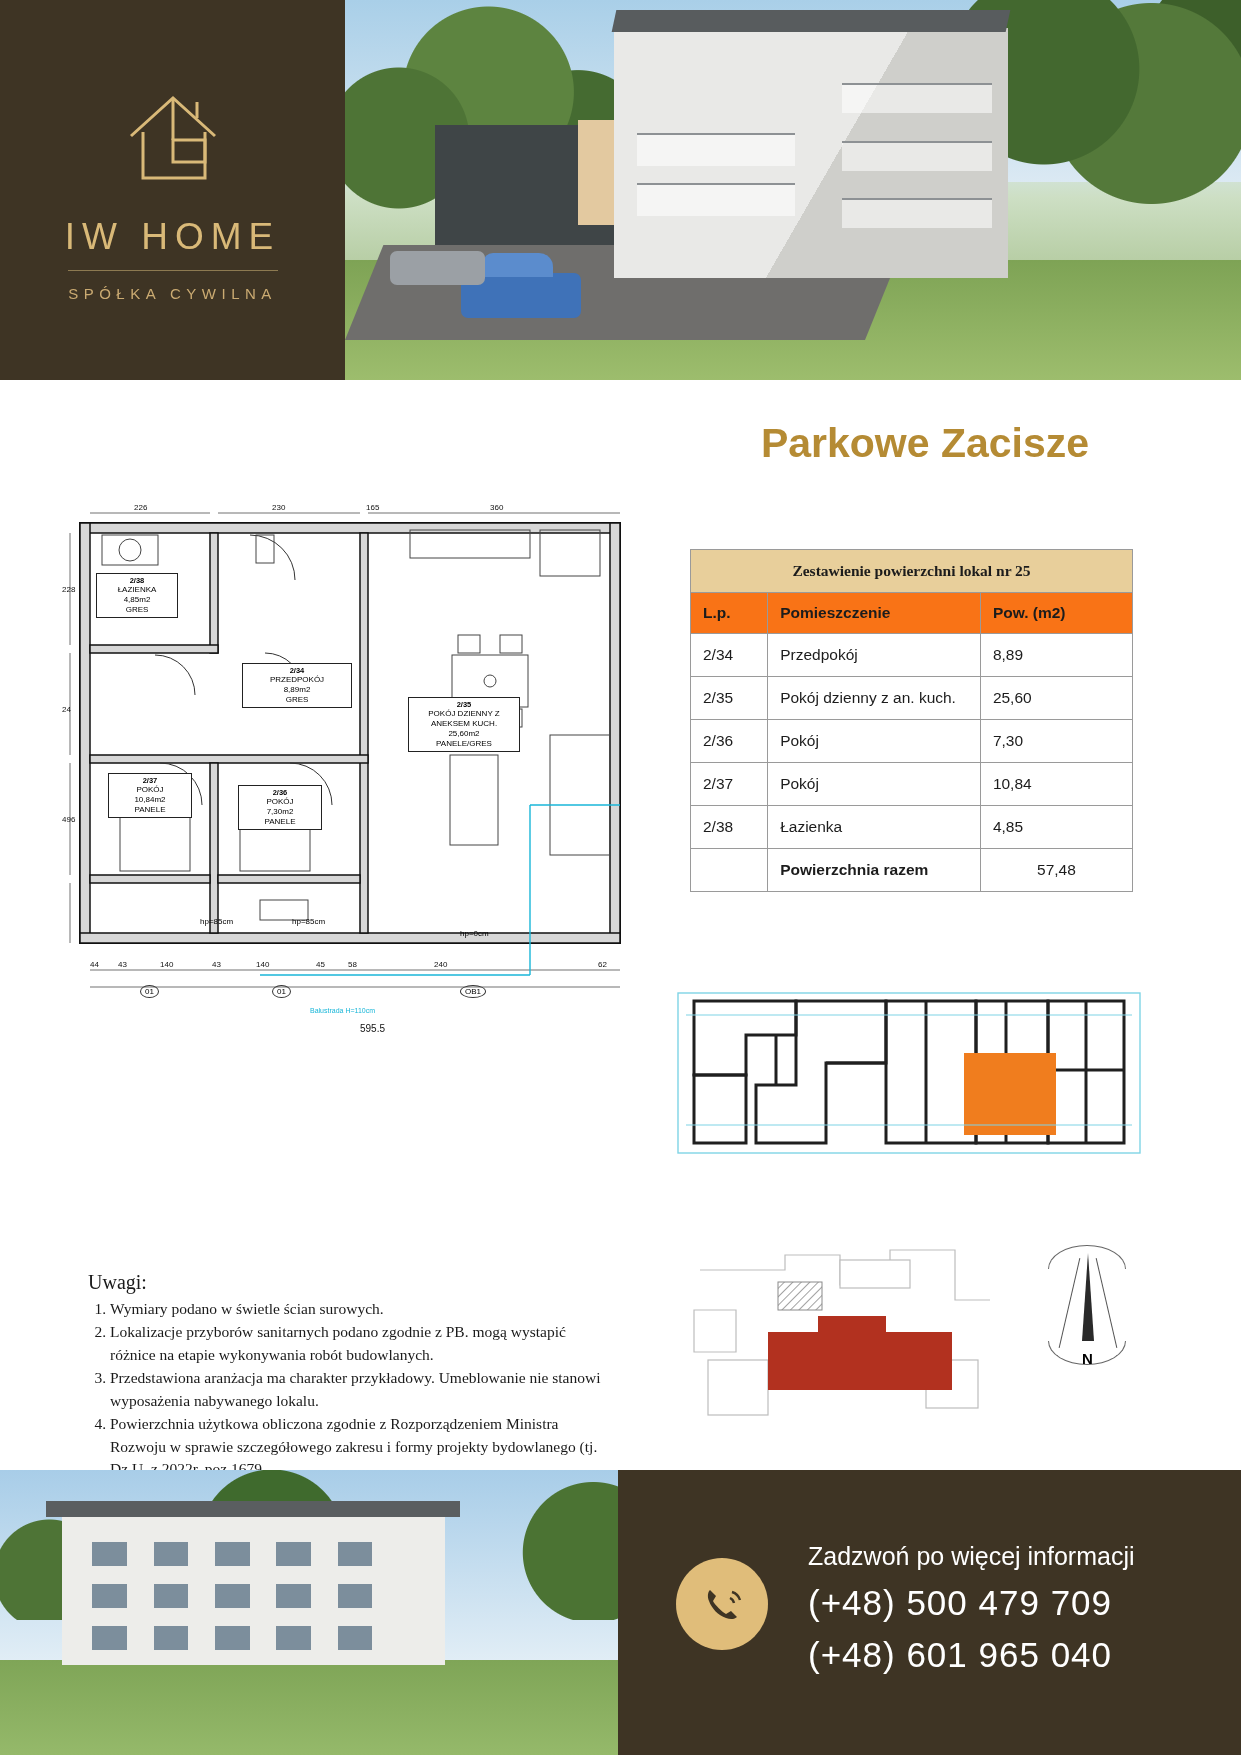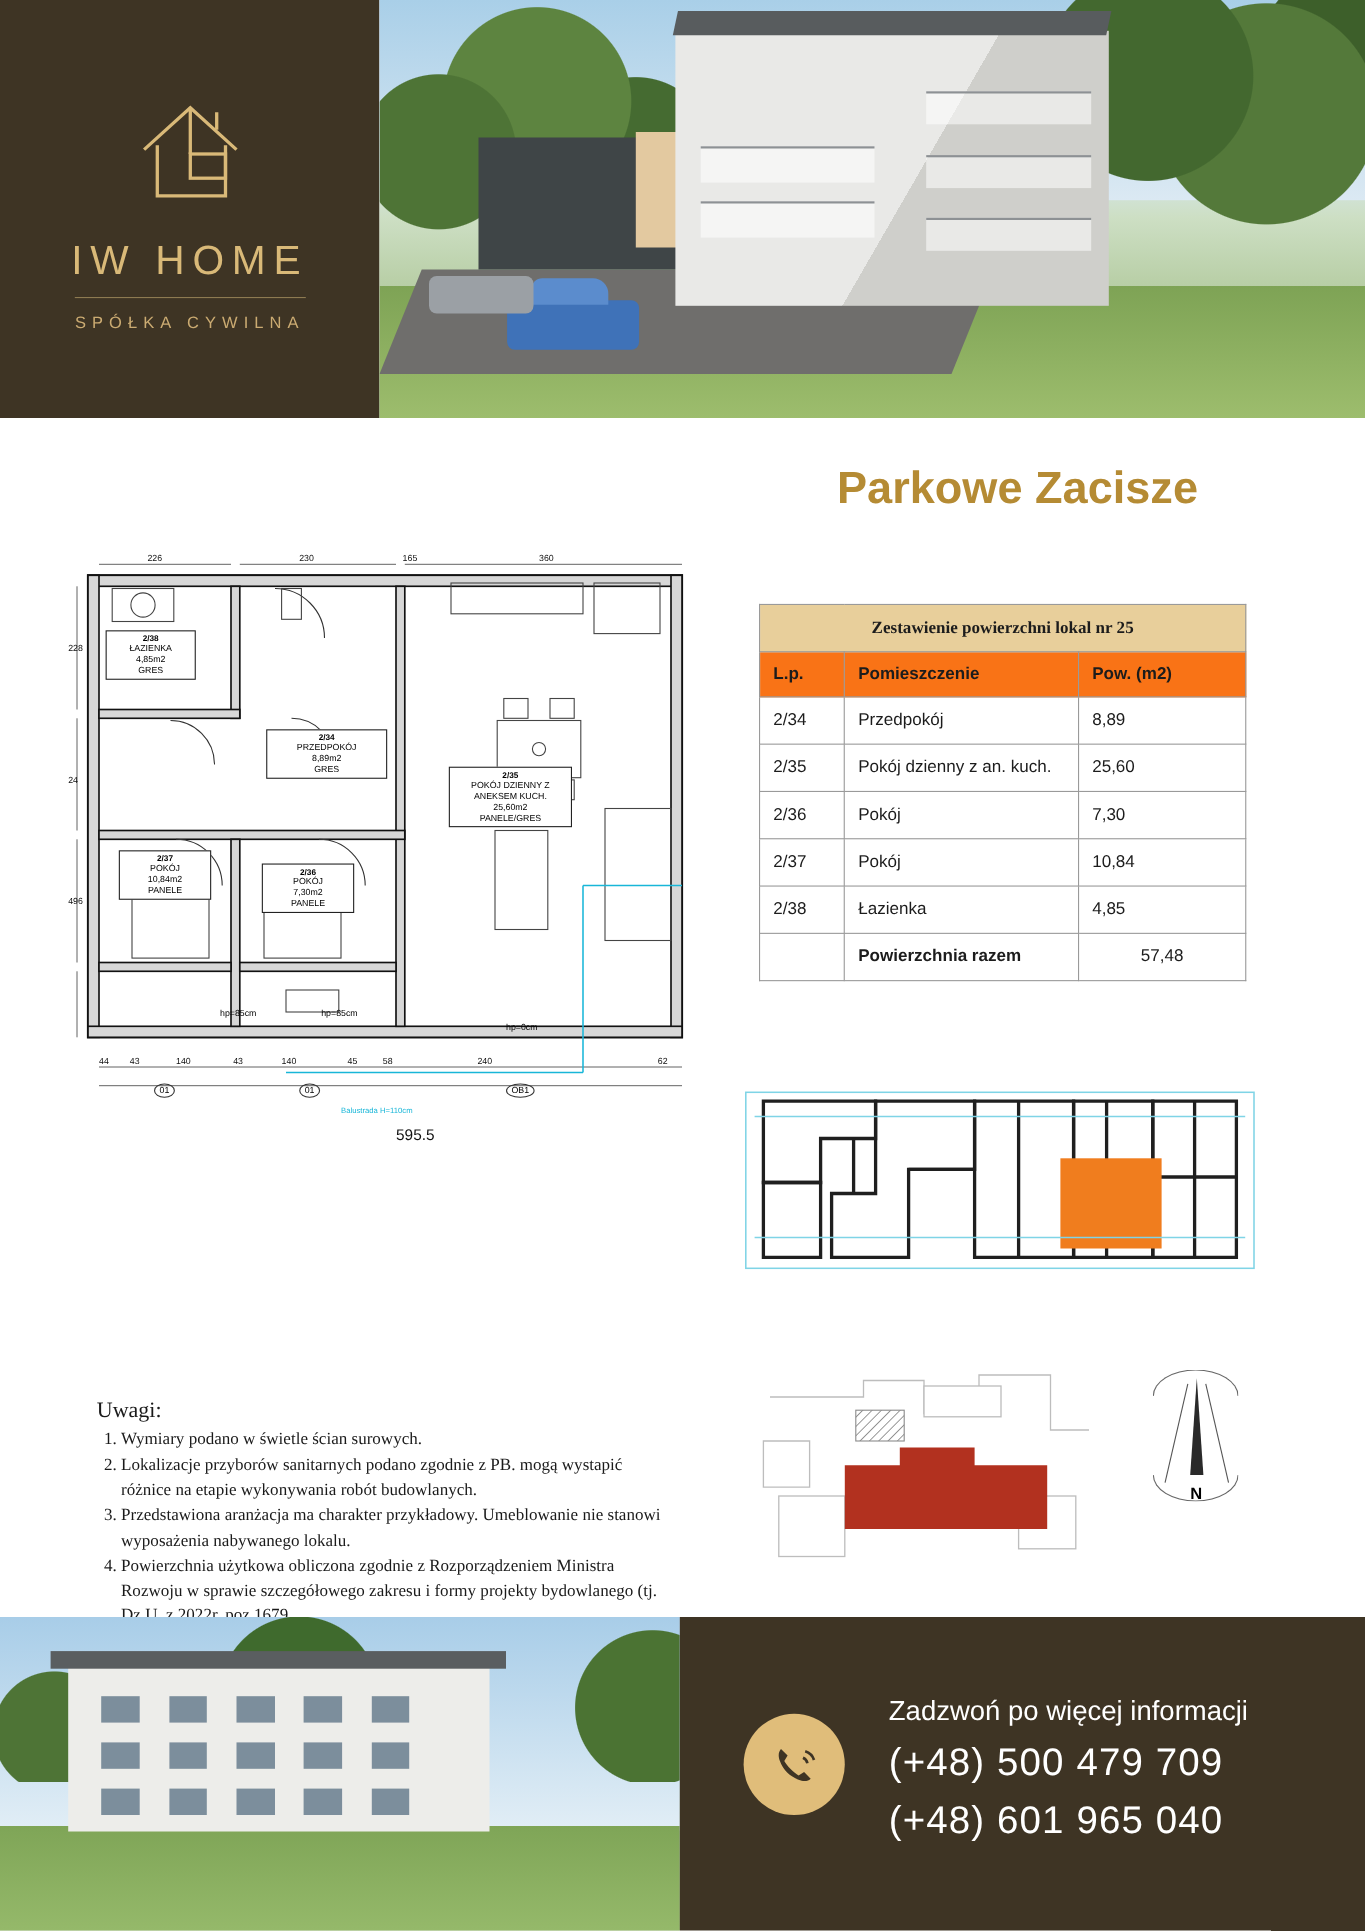--- a/index.html
+++ b/index.html
@@ -376,21 +376,21 @@
 
   <div class="fp-dim" style="left:30px; top:455px;">44</div>
   <div class="fp-dim" style="left:58px; top:455px;">43</div>
   <div class="fp-dim" style="left:100px; top:455px;">140</div>
   <div class="fp-dim" style="left:152px; top:455px;">43</div>
   <div class="fp-dim" style="left:196px; top:455px;">140</div>
   <div class="fp-dim" style="left:256px; top:455px;">45</div>
   <div class="fp-dim" style="left:288px; top:455px;">58</div>
   <div class="fp-dim" style="left:374px; top:455px;">240</div>
   <div class="fp-dim" style="left:538px; top:455px;">62</div>
-  <div class="fp-dim" style="left:300px; top:518px; font-size:14px;">595.5</div>
+  <div class="fp-dim" style="left:300px; top:518px; font-size:10px;">595.5</div>
 
   <div class="fp-dim" style="left:2px; top:80px;">228</div>
   <div class="fp-dim" style="left:2px; top:200px;">24</div>
   <div class="fp-dim" style="left:2px; top:310px;">496</div>
 
   <div class="fp-tag" style="left:140px; top:412px;">hp=85cm</div>
   <div class="fp-tag" style="left:232px; top:412px;">hp=85cm</div>
   <div class="fp-tag" style="left:400px; top:424px;">hp=0cm</div>
 
   <div class="fp-tag" style="left:80px; top:480px; border:1px solid #333; border-radius:50%; padding:1px 4px;">01</div>

